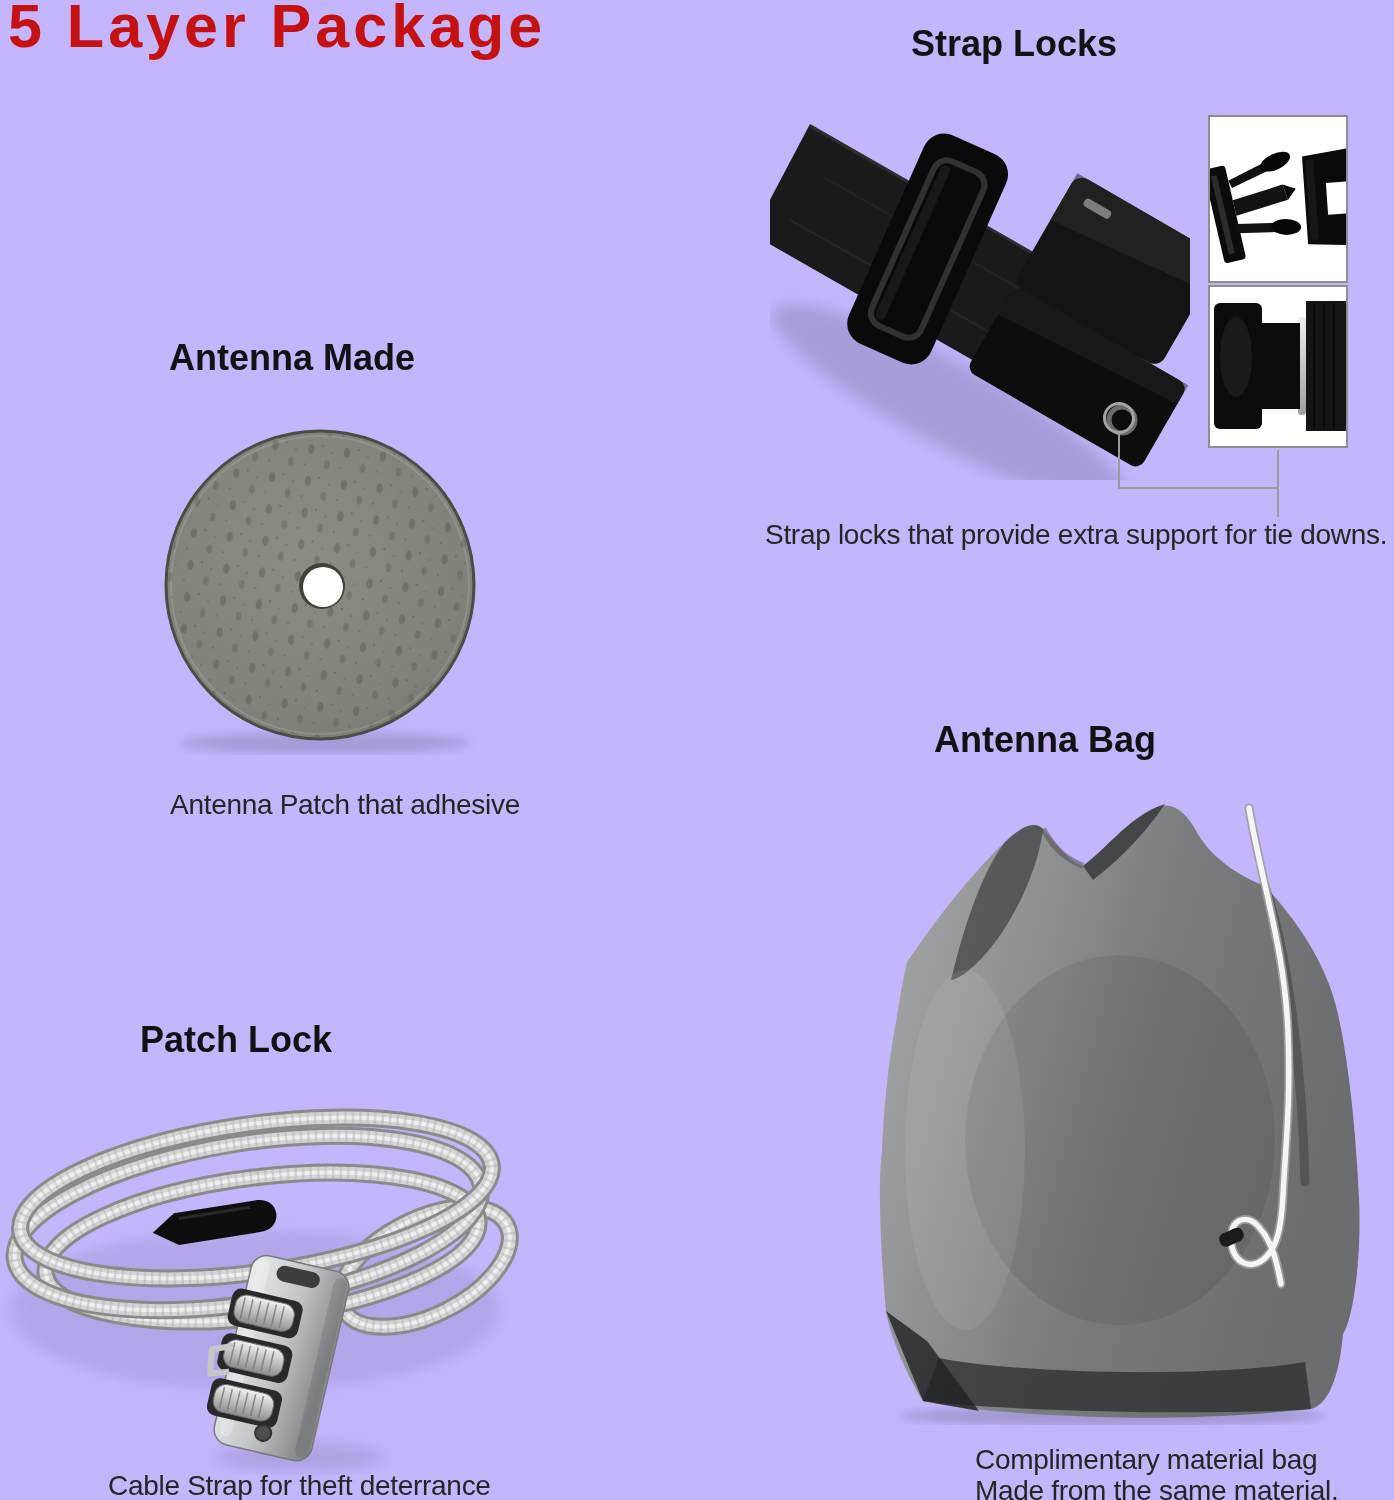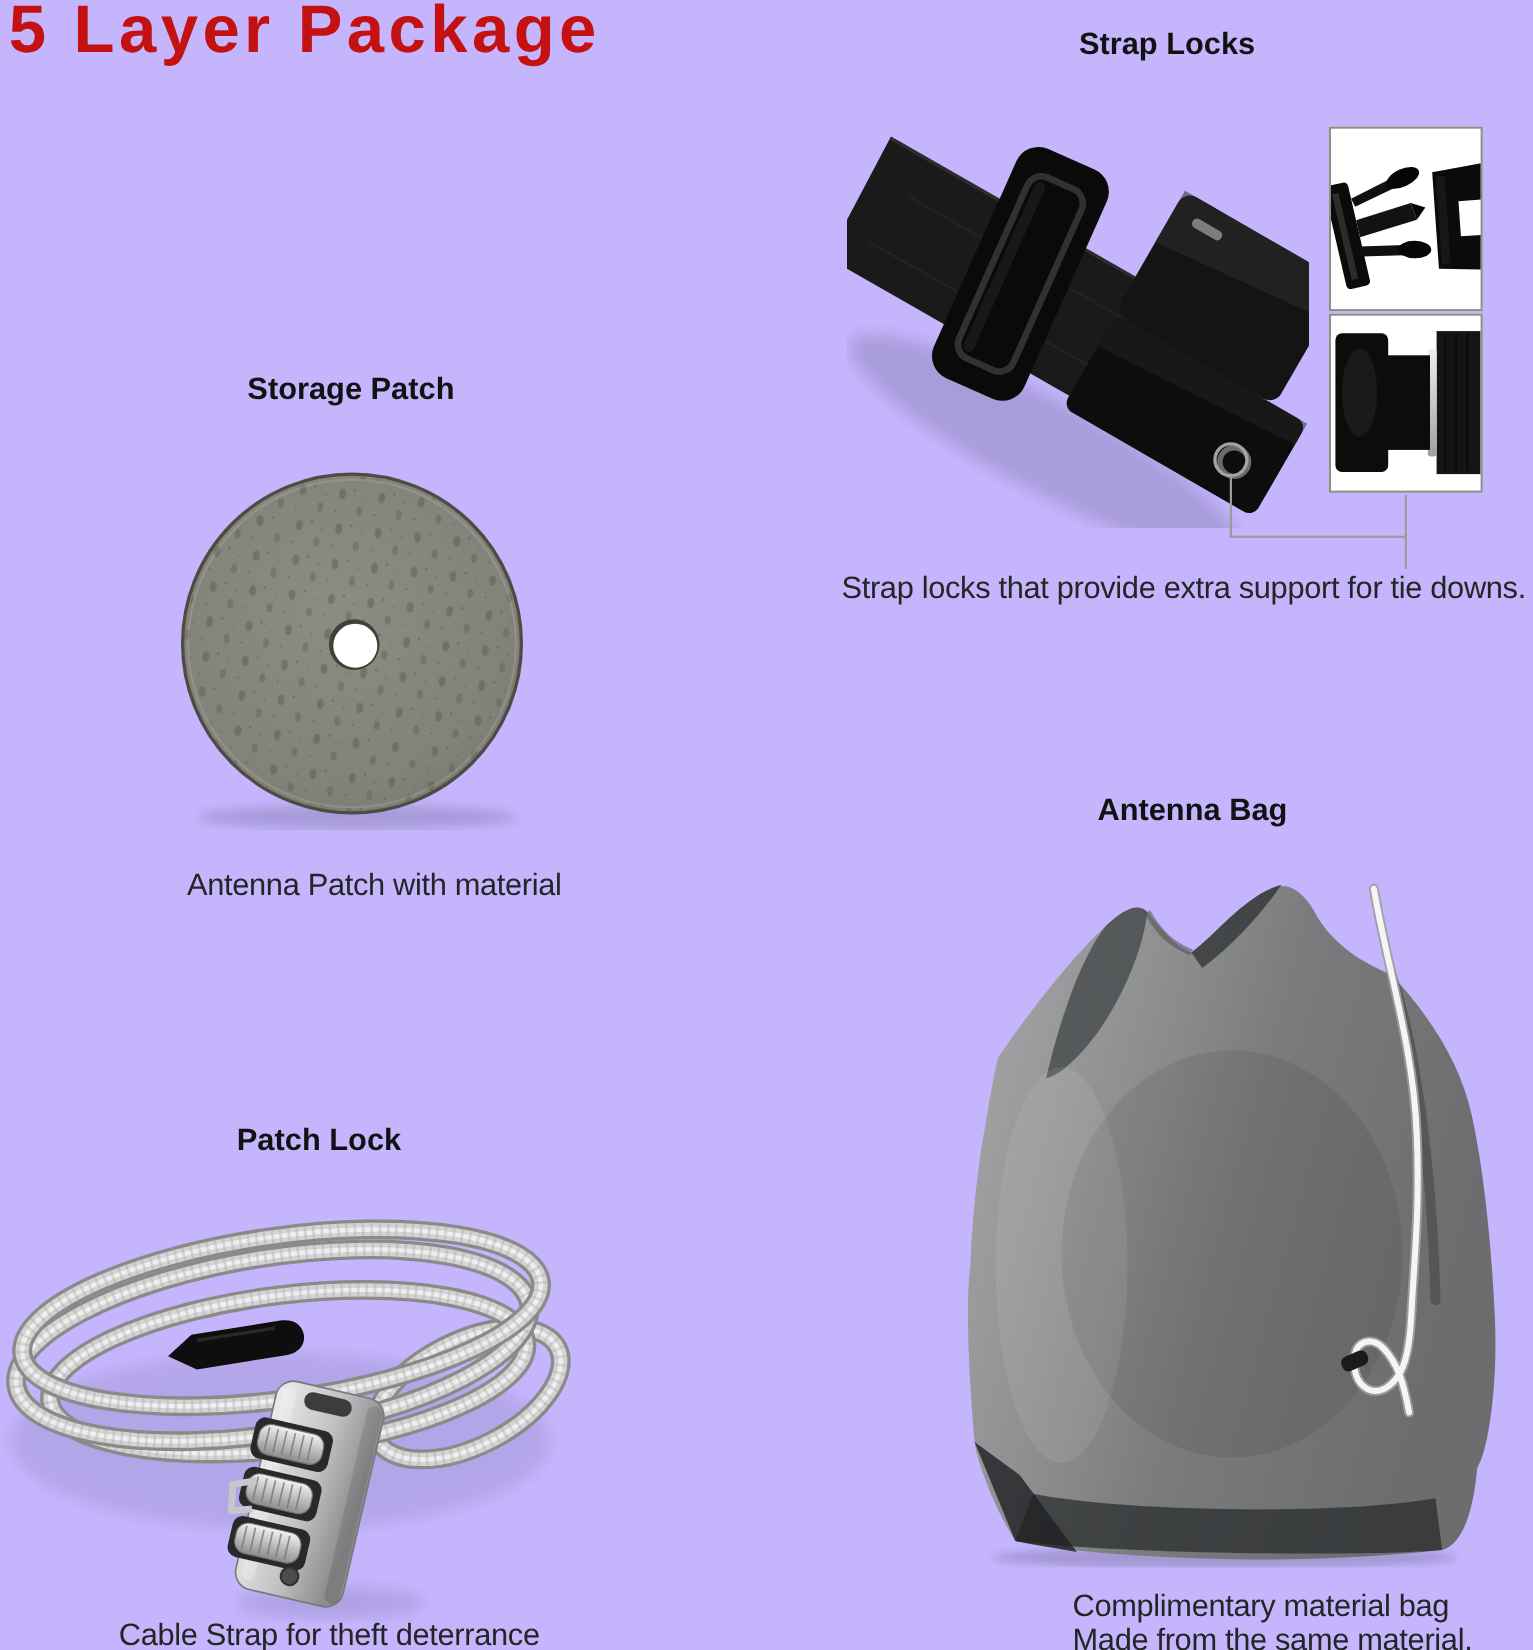--- a/index.html
+++ b/index.html
@@ -6,21 +6,21 @@
   .canvas{
     position:relative;width:1394px;height:1500px;overflow:hidden;
     background:#c4b5fd;font-family:"Liberation Sans","DejaVu Sans",sans-serif;
   }
   .abs{position:absolute;}
   .main-title{
     left:8px;top:-4px;font-size:61px;font-weight:bold;color:#c41111;
     letter-spacing:4px;white-space:nowrap;line-height:1.0;
   }
   .sec-heading{
-    font-size:28px;font-weight:bold;color:#121212;text-align:center;
+    font-size:36px;font-weight:bold;color:#121212;text-align:left;
     width:300px;white-space:nowrap;line-height:1.0;
   }
   .caption{
     font-size:28px;color:#252525;text-align:center;letter-spacing:-0.3px;
     line-height:1.12;white-space:nowrap;
   }
   .caption-left{text-align:left;}
   .inset-box{
     background:#ffffff;border:2px solid #8e8e8e;box-sizing:border-box;
   }
@@ -104,21 +104,21 @@
     </svg>
   </div>
 
   <div class="abs callout-circle" style="left:1103px;top:402px;width:32px;height:32px;"></div>
   <div class="abs callout" style="left:1118px;top:434px;width:2px;height:54px;"></div>
   <div class="abs callout" style="left:1118px;top:487px;width:161px;height:2px;"></div>
   <div class="abs callout" style="left:1277px;top:450px;width:2px;height:67px;"></div>
 
   <div class="abs caption" style="left:765px;top:519px;width:530px;">Strap locks that provide extra support for tie downs.</div>
 
-  <div class="abs sec-heading" style="left:169px;top:340px;">Storage Patch</div>
+  <div class="abs sec-heading" style="left:169px;top:340px;">Antenna Made</div>
 
   <svg class="abs" style="left:160px;top:425px;" width="320" height="330" viewBox="0 0 320 330" aria-hidden="true">
     <defs>
       <radialGradient id="discGrad" cx="0.45" cy="0.4" r="0.75">
         <stop offset="0" stop-color="#8d8c82"></stop>
         <stop offset="0.7" stop-color="#83827a"></stop>
         <stop offset="1" stop-color="#74736a"></stop>
       </radialGradient>
       <pattern id="discDots" width="36" height="32" patternUnits="userSpaceOnUse" patternTransform="rotate(6)">
         <ellipse cx="9" cy="8" rx="3.2" ry="5" fill="#5c5b51" opacity="0.5"></ellipse>
@@ -132,21 +132,21 @@
         </filter>
     </defs>
     <ellipse cx="165" cy="318" rx="145" ry="11" fill="#000" opacity="0.14" filter="url(#db1)"></ellipse>
     <circle cx="160" cy="160" r="154" fill="url(#discGrad)" stroke="#4d4c44" stroke-width="3"></circle>
     <circle cx="160" cy="160" r="152" fill="url(#discDots)"></circle>
     <circle cx="160" cy="160" r="149" fill="none" stroke="#ffffff" opacity="0.12" stroke-width="2"></circle>
     <circle cx="162" cy="161" r="23" fill="#39382f" opacity="0.9"></circle>
     <circle cx="163" cy="162" r="20" fill="#ffffff"></circle>
   </svg>
 
-  <div class="abs caption" style="left:170px;top:789px;width:300px;">Antenna Patch with material</div>
+  <div class="abs caption" style="left:170px;top:789px;width:300px;">Antenna Patch that adhesive</div>
 
   <div class="abs sec-heading" style="left:934px;top:722px;">Antenna Bag</div>
 
   <svg class="abs" style="left:855px;top:800px;" width="539" height="625" viewBox="0 0 539 625" aria-hidden="true">
     <defs>
       <linearGradient id="bagGrad" x1="0" y1="0" x2="1" y2="0.35">
         <stop offset="0" stop-color="#a7a9ab"></stop>
         <stop offset="0.35" stop-color="#8e9092"></stop>
         <stop offset="0.6" stop-color="#797b7d"></stop>
         <stop offset="1" stop-color="#6b6d6f"></stop>

